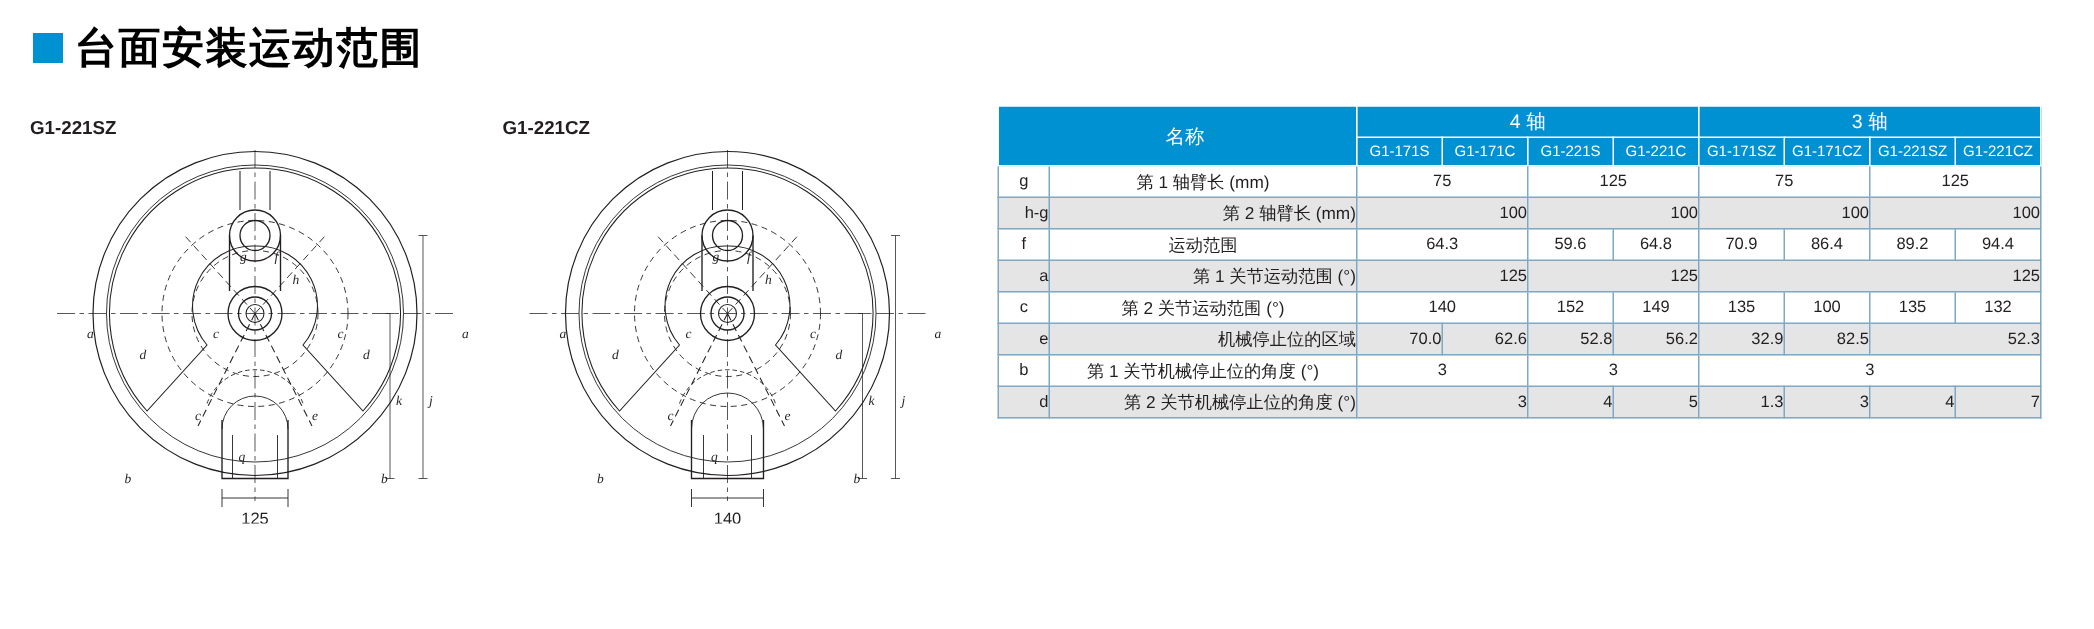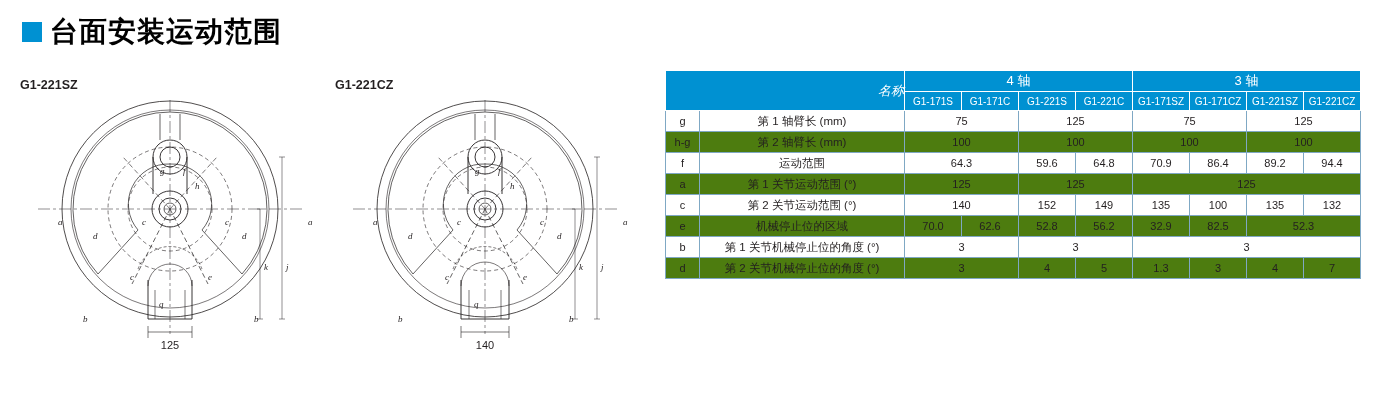--- a/index.html
+++ b/index.html
@@ -75,45 +75,44 @@
     box-sizing: border-box;
     font-weight: normal;
   }
   table.spec thead th {
     background: #0091d2;
     color: #ffffff;
     font-weight: normal;
     border-color: #ffffff;
   }
   table.spec thead th.name-col {
-    text-align: right;
+    text-align: center;
     padding-left: 10px;
     font-size: 13px;
-    font-style: italic;
   }
   table.spec thead th.grp {
     font-size: 13px;
   }
   table.spec thead th.sub {
     font-size: 10px;
     height: 19px;
   }
   td.key {
     width: 34px;
     text-align: center;
     font-size: 11px;
   }
   td.desc {
     text-align: left;
     padding-left: 6px;
     width: 205px;
     font-size: 11.5px;
   }
   td.val { width: 57px; }
-  tr.alt td { background: #4d7c0f; }
+  tr.alt td { background: #e5e5e5; text-align: right; }
   tr.norm td { background: #ffffff; }
   .diag-text-i { font-size: 9px; font-style: italic; font-family: "Liberation Serif", serif; fill: #231f20; }
   .dim-text { font-size: 11px; font-family: "Liberation Sans", sans-serif; fill: #231f20; }
 </style>
 </head>
 <body>
 
 <div class="page-title">
   <span class="sq"></span>
   <span class="txt">台面安装运动范围</span>

